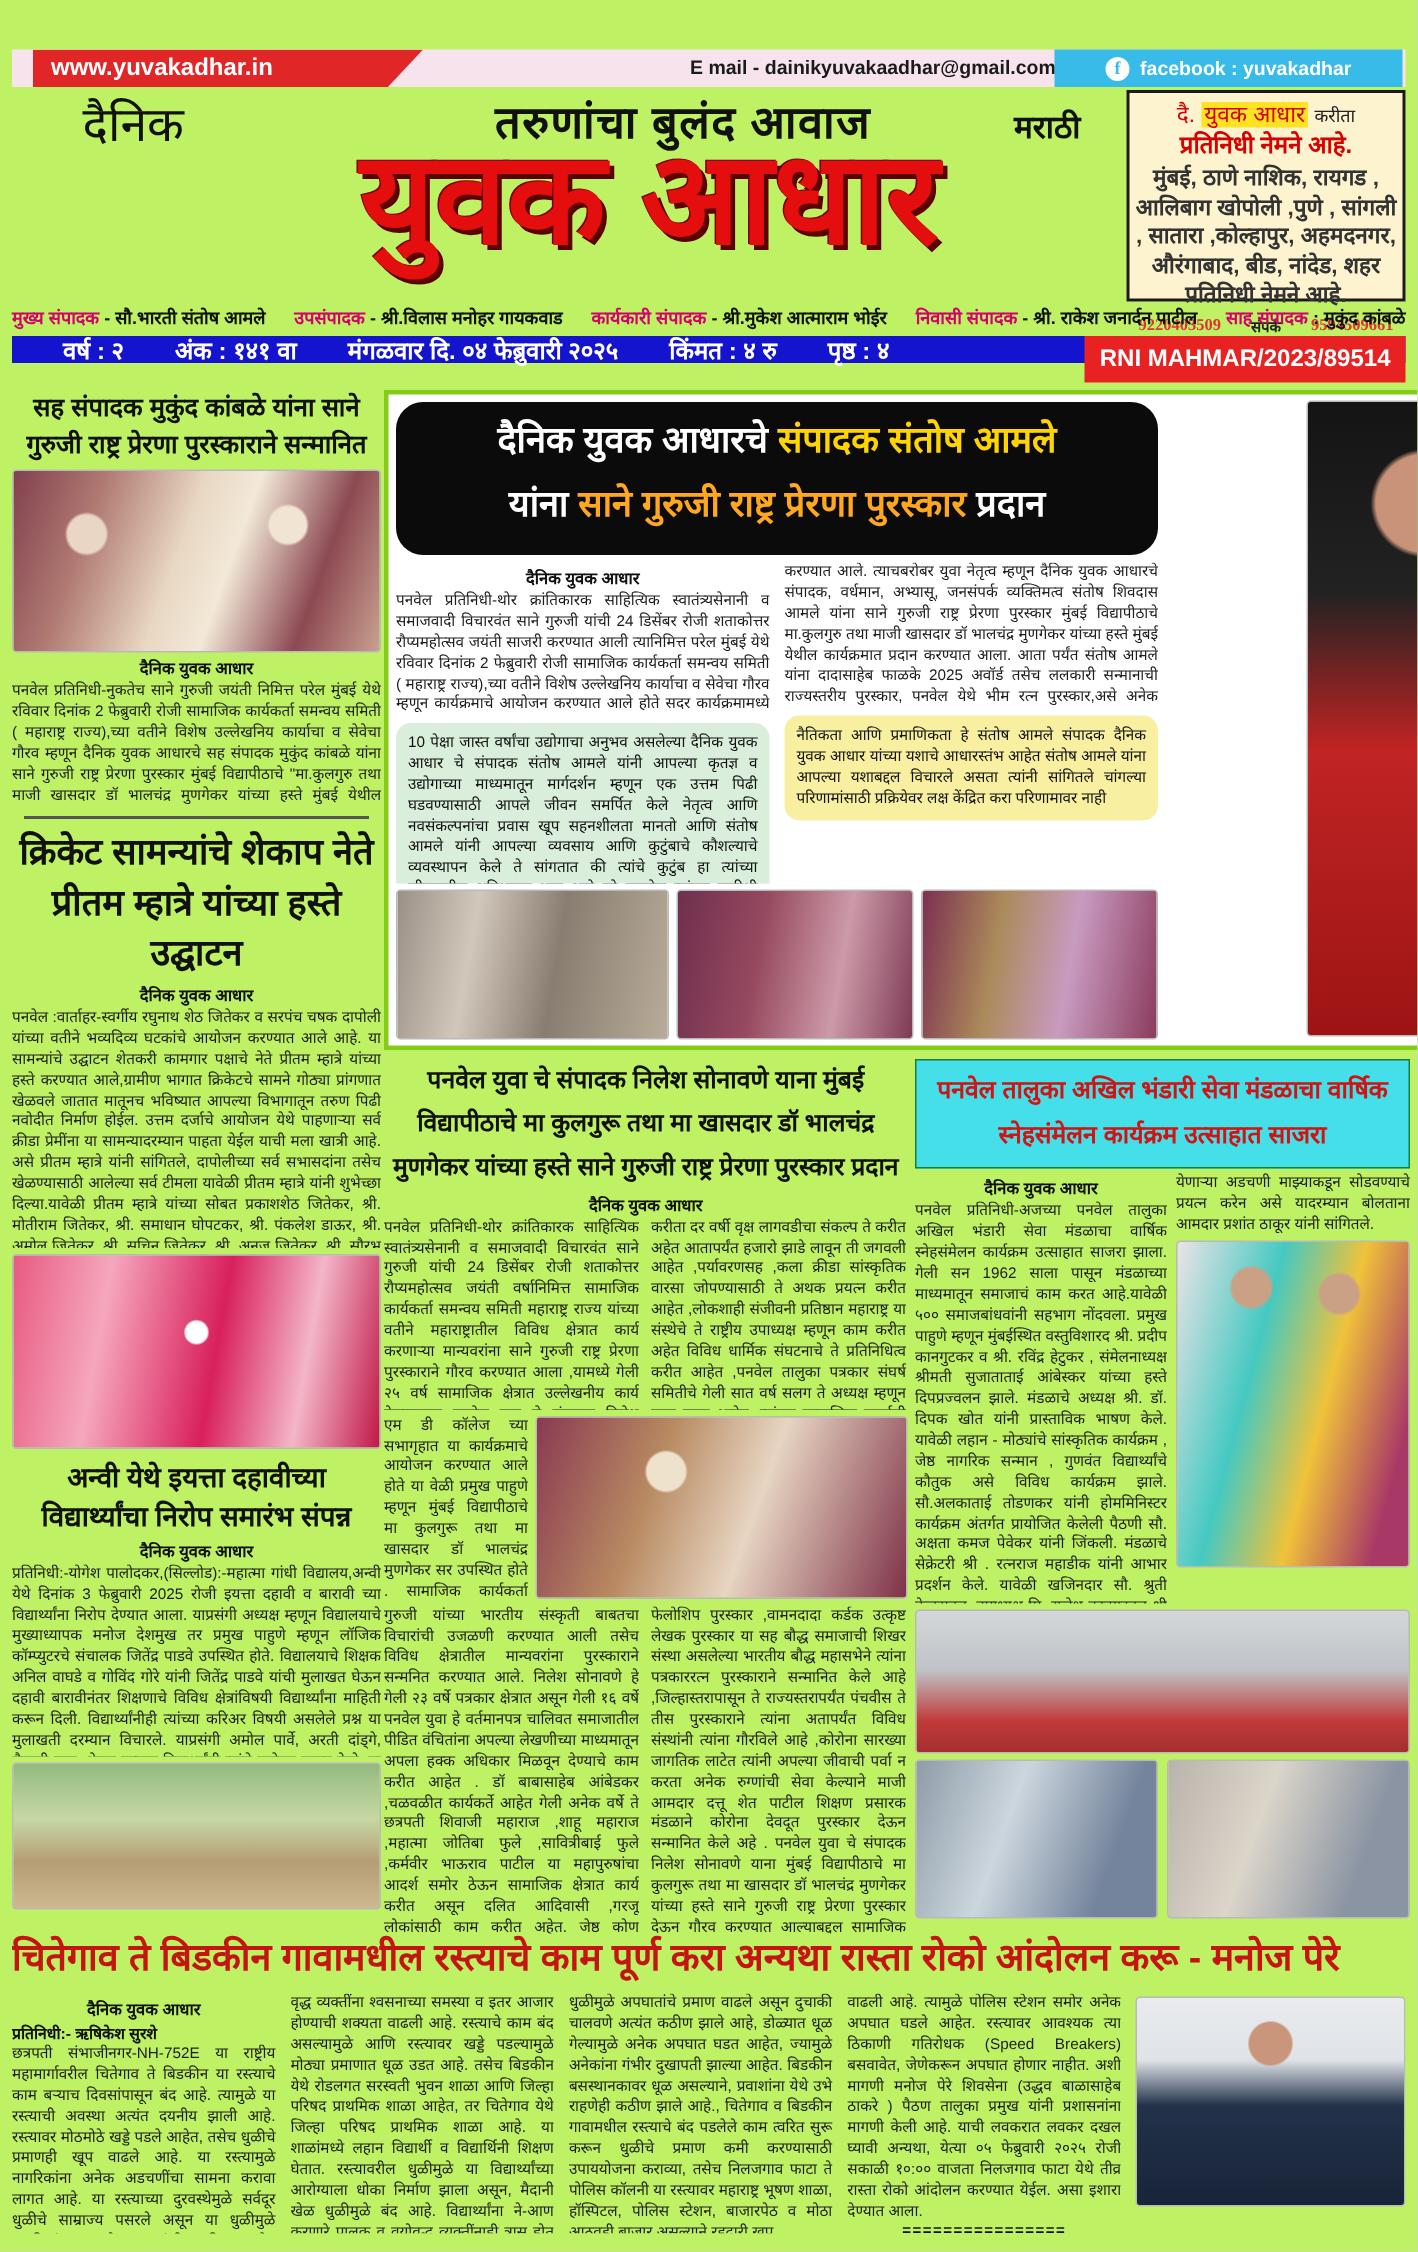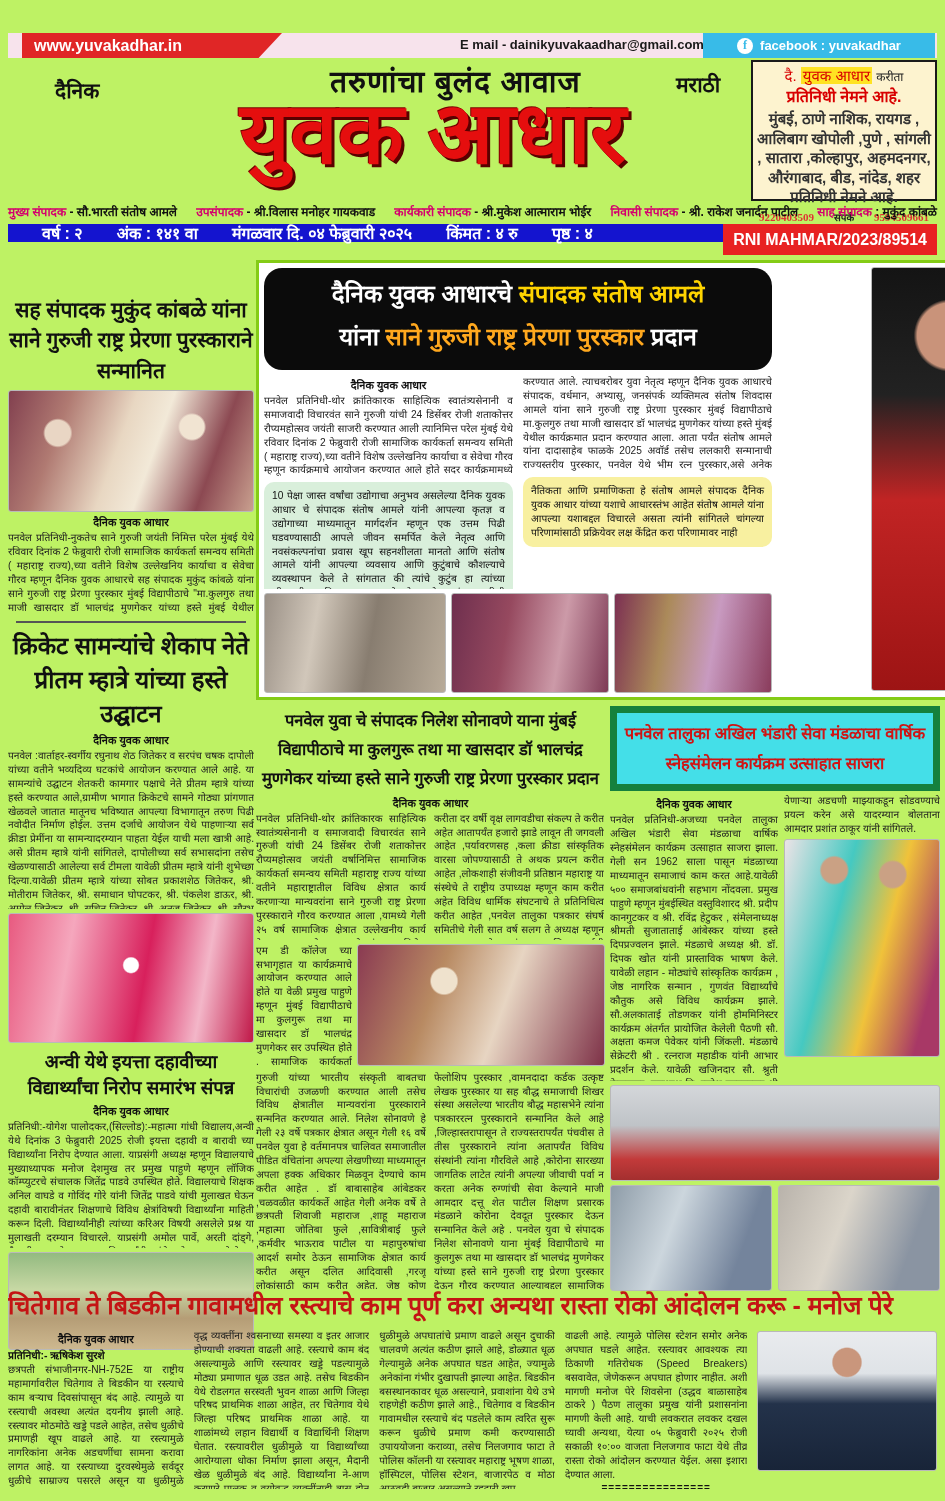--- a/index.html
+++ b/index.html
@@ -11,21 +11,21 @@
   .ribbon{position:absolute;left:14px;top:0;width:248px;height:25px;background:#e02626;color:#fff;
           font-weight:bold;font-size:16px;display:flex;align-items:center;padding-left:12px;
           clip-path:polygon(0 0,100% 0,91% 100%,0 100%);}
   .email{position:absolute;left:452px;top:4px;font-size:13px;font-weight:bold;color:#1a1a1a;}
   .fb{position:absolute;right:2px;top:0;width:232px;height:25px;background:#38bbe8;color:#fff;
       font-weight:bold;font-size:13px;display:flex;align-items:center;justify-content:center;gap:7px;}
   .fb-circle{width:16px;height:16px;border-radius:50%;background:#ffffff;color:#38bbe8;display:flex;
       align-items:center;justify-content:center;font-size:12px;font-weight:bold;font-family:"Liberation Serif",serif;}
 
   
-  .dainik{position:absolute;left:55px;top:76px;font-size:21px;font-weight:bold;}
+  .dainik{position:absolute;left:55px;top:60px;font-size:32px;font-weight:normal;}
   .tagline{position:absolute;left:330px;top:60px;font-size:30px;font-weight:bold;letter-spacing:1px;}
   .marathi{position:absolute;left:676px;top:70px;font-size:21px;font-weight:bold;}
   .masthead{position:absolute;left:118px;top:84px;width:630px;text-align:center;font-size:86px;
             font-weight:bold;color:#e50e0e;line-height:1.15;
             text-shadow:3px 3px 0 #5a0000, -1px -1px 0 #7a0000;}
   .adbox{position:absolute;left:751px;top:60px;width:186px;height:141px;background:#fdf3cf;
          border:2px solid #1a1a1a;text-align:center;padding:3px 4px;box-sizing:border-box;}
   .ad-l1{font-size:15px;font-weight:normal;color:#d80000;}
   .ad-l1 .hl{background:#ffe322;padding:0 2px;}
   .ad-l1 .sfx{color:#222;font-size:12px;}
@@ -47,21 +47,21 @@
   .rni{position:absolute;right:0;top:0;height:31px;background:#e82222;display:flex;align-items:center;
        padding:0 10px;font-size:16px;font-weight:bold;color:#fff;}
 
   
   .byline{text-align:center;font-weight:bold;font-size:11px;margin:2px 0;}
   .jtext{font-size:10.2px;line-height:1.36;text-align:justify;color:#1d1d1d;overflow:hidden;}
   .ph{border-radius:3px;border:1px solid #b9b9b9;box-sizing:border-box;}
 
   
   .leftcol{position:absolute;left:8px;top:260px;width:246px;}
-  .lc-head1{font-size:21px;font-weight:bold;text-align:center;line-height:1.45;margin-top:35px;}
+  .lc-head1{font-size:17px;font-weight:bold;text-align:center;line-height:1.45;}
   .lc-head2{font-size:24px;font-weight:bold;text-align:center;line-height:1.4;margin-top:6px;}
   .lc-head3{font-size:18.5px;font-weight:bold;text-align:center;line-height:1.4;margin-top:6px;}
   .rule{border-top:2px solid #555;margin:6px 8px;}
   .ph-a1{width:246px;height:122px;margin-top:4px;
      background:radial-gradient(circle at 20% 35%,#e9d6c4 0 6%,transparent 7%),
                 radial-gradient(circle at 75% 30%,#f1e4d2 0 6%,transparent 7%),
                 linear-gradient(110deg,#82404f 0%,#b07a72 22%,#e8d7c2 45%,#f2e9d8 58%,#8c4952 80%,#c9a08f 100%);}
   .ph-sankalp{width:246px;height:130px;margin-top:4px;
      background:radial-gradient(circle at 50% 40%,#fff 0 5%,transparent 6%),
                 linear-gradient(100deg,#e85a80 0%,#f5a7bd 25%,#d8205c 55%,#f3b6c8 78%,#c01848 100%);}
@@ -95,21 +95,21 @@
   .mid-col{width:170px;}
   .mid-photorow{display:flex;gap:5px;margin-top:4px;}
   .mid-sidecol{width:96px;height:122px;overflow:hidden;}
   .ph-mid{width:248px;height:122px;
      background:radial-gradient(circle at 35% 30%,#efe2cd 0 7%,transparent 8%),
                 linear-gradient(110deg,#8a3a52 0%,#b88a62 32%,#e7d5c2 58%,#7e3248 100%);}
   .mid-cols2{display:flex;gap:8px;height:218px;overflow:hidden;margin-top:5px;}
 
   
   .rightcol{position:absolute;left:610px;top:706px;width:330px;height:594px;}
-  .cyanbox{background:#44dfe8;border:7px solid #15803d;color:#d01414;font-weight:bold;font-size:16.5px;
+  .cyanbox{background:#44dfe8;border:1px solid #15803d;color:#d01414;font-weight:bold;font-size:16.5px;
            text-align:center;line-height:1.8;padding:6px 2px;}
   .rc-row{display:flex;gap:6px;margin-top:3px;}
   .rc-left{width:168px;height:287px;overflow:hidden;}
   .rc-right{width:156px;}
   .ph-women{width:156px;height:218px;margin-top:3px;
      background:radial-gradient(circle at 32% 14%,#caa184 0 6%,transparent 7%),
                 radial-gradient(circle at 70% 16%,#caa184 0 6%,transparent 7%),
                 linear-gradient(105deg,#ece3e6 0%,#45c9c1 34%,#f0c23a 60%,#a83866 88%);}
   .ph-widegrp{width:330px;height:96px;margin-top:4px;
      background:linear-gradient(180deg,#d4d7da 0%,#bfc3c7 42%,#c23a3a 78%,#a32f2f 100%);}

